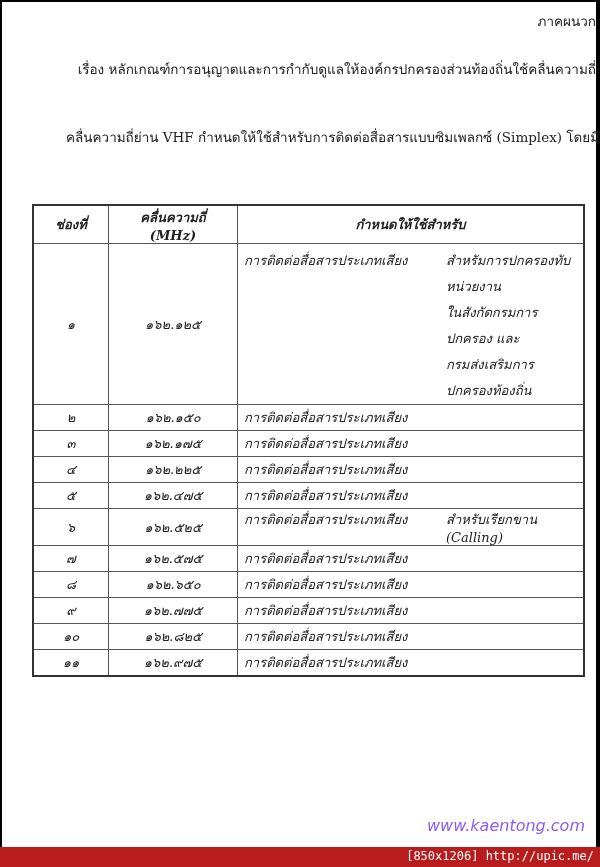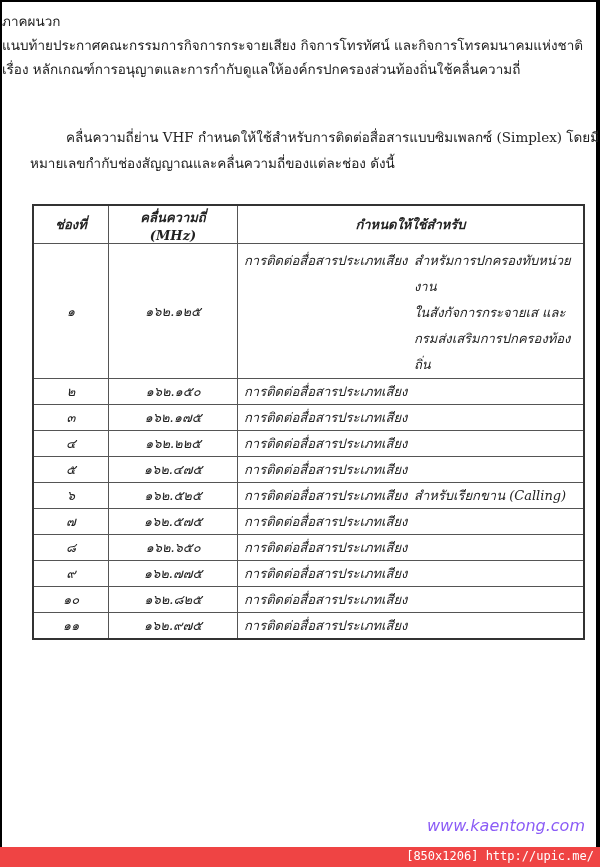--- a/index.html
+++ b/index.html
@@ -4,76 +4,74 @@
 <style>
   html, body { margin: 0; padding: 0; }
   body {
     width: 600px; height: 867px; background: #000; position: relative; overflow: hidden;
     font-family: "DejaVu Serif", "Liberation Serif", serif; color: #222;
   }
   .page {
     position: absolute; left: 2px; top: 2px; width: 594px; height: 845px;
     background: #fff;
   }
-  .heading { position: absolute; left: 0; width: 594px; text-align: left; font-size: 13.5px; }
+  .heading { position: absolute; left: 0; width: 594px; text-align: right; font-size: 13.5px; }
   .para { position: absolute; font-size: 13.5px; white-space: nowrap; text-align: center; }
   table {
     position: absolute; left: 30px; top: 202px; width: 553px;
     border-collapse: collapse; border: 2px solid #333; font-size: 13px; font-style: italic;
   }
   td, th { border: 1px solid #555; padding: 0 6px; height: 25px; }
   th { font-weight: bold; height: 37px; }
   .c-no { width: 62px; text-align: center; }
   .c-freq { width: 116px; text-align: center; margin-left: 11px; }
   .c-use { text-align: left; }
-  .use-wrap { display: flex; }
+  .use-wrap { display: flex; gap: 32px; }
   .use-type { width: 170px; flex: none; }
   .use-note { flex: 1; }
   .row-first td { height: 78px; }
   .row-first .c-use { vertical-align: top; padding-top: 4px; }
   .note-line { line-height: 26px; }
   .url {
     position: absolute; left: 425px; top: 814px; font-family: "DejaVu Sans", sans-serif;
     font-style: italic; color: #8b5cf6; font-size: 16px;
   }
   .footer {
-    position: absolute; left: 0; top: 847px; width: 600px; height: 20px; background: #ef4444;
+    position: absolute; left: 0; top: 847px; width: 600px; height: 20px; background: #b91c1c;
   }
   .footer span {
     position: absolute; right: 6px; top: 2px; color: #fff; font-family: "DejaVu Sans Mono", monospace; font-size: 12px;
   }
 </style>
 </head>
 <body>
 
 <div class="page">
   <div class="heading" style="top:8px">ภาคผนวก</div>
-  <div class="heading" style="top:32px">แนบท้ายประกาศคณะกรรมการกิจการกระจายเสียง กิจการโทรทัศน์ และกิจการโทรคมนาคมแห่งชาติ</div>
   <div class="heading" style="top:56px">เรื่อง หลักเกณฑ์การอนุญาตและการกำกับดูแลให้องค์กรปกครองส่วนท้องถิ่นใช้คลื่นความถี่</div>
   <div class="para" style="left:64px; top:124px">คลื่นความถี่ย่าน VHF กำหนดให้ใช้สำหรับการติดต่อสื่อสารแบบซิมเพลกซ์ (Simplex) โดยมี</div>
-  <div class="para" style="left:28px; top:150px">หมายเลขกำกับช่องสัญญาณและคลื่นความถี่ของแต่ละช่อง ดังนี้</div>
 
   <table>
     <thead>
       <tr>
         <th class="c-no">ช่องที่</th>
         <th class="c-freq">คลื่นความถี่ (MHz)</th>
         <th>กำหนดให้ใช้สำหรับ</th>
       </tr>
     </thead>
     <tbody>
       <tr class="row-first">
         <td class="c-no">๑</td>
         <td class="c-freq">๑๖๒.๑๒๕</td>
         <td class="c-use">
           <div class="use-wrap">
             <span class="use-type note-line">การติดต่อสื่อสารประเภทเสียง</span>
             <span class="use-note">
               <div class="note-line">สำหรัมการปกครองทับหน่วยงาน</div>
-              <div class="note-line">ในสังกัจการกระจายเส และ</div>
+              <div class="note-line">ในสังกัดกรมการปกครอง และ</div>
               <div class="note-line">กรมส่งเสริมการปกครองท้องถิ่น</div>
             </span>
           </div>
         </td>
       </tr>
       <tr>
         <td class="c-no">๒</td>
         <td class="c-freq">๑๖๒.๑๕๐</td>
         <td class="c-use">
             <div class="use-wrap">

